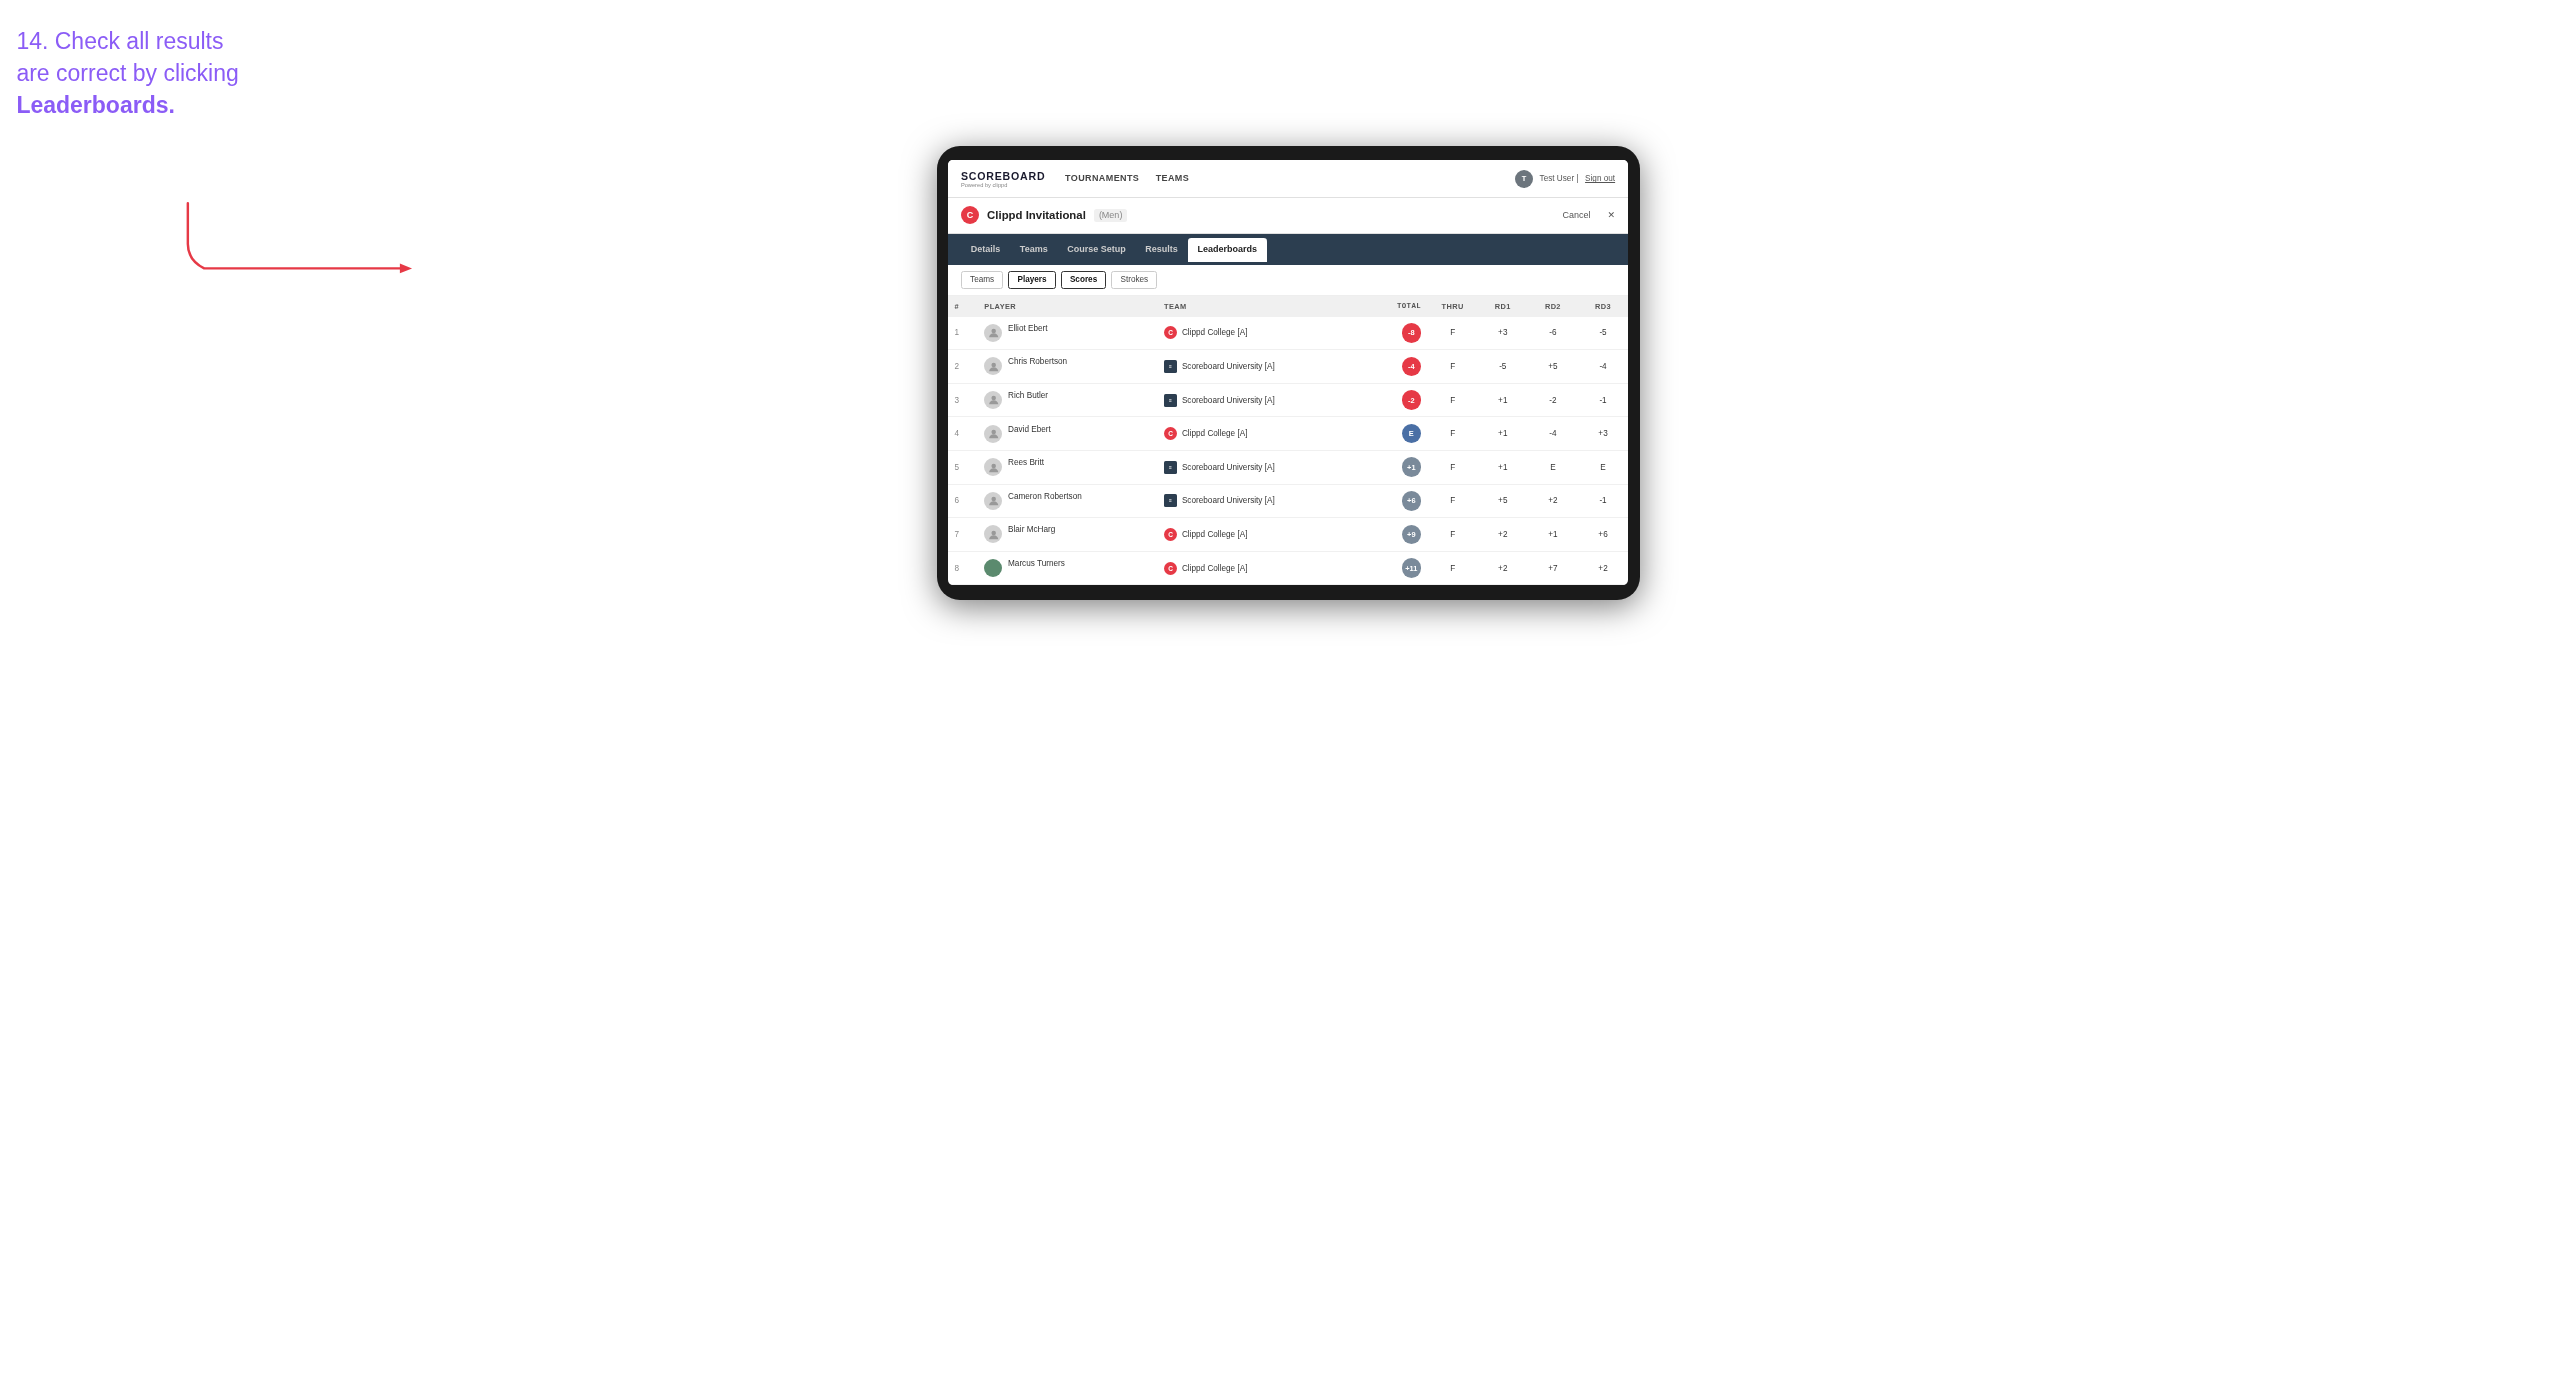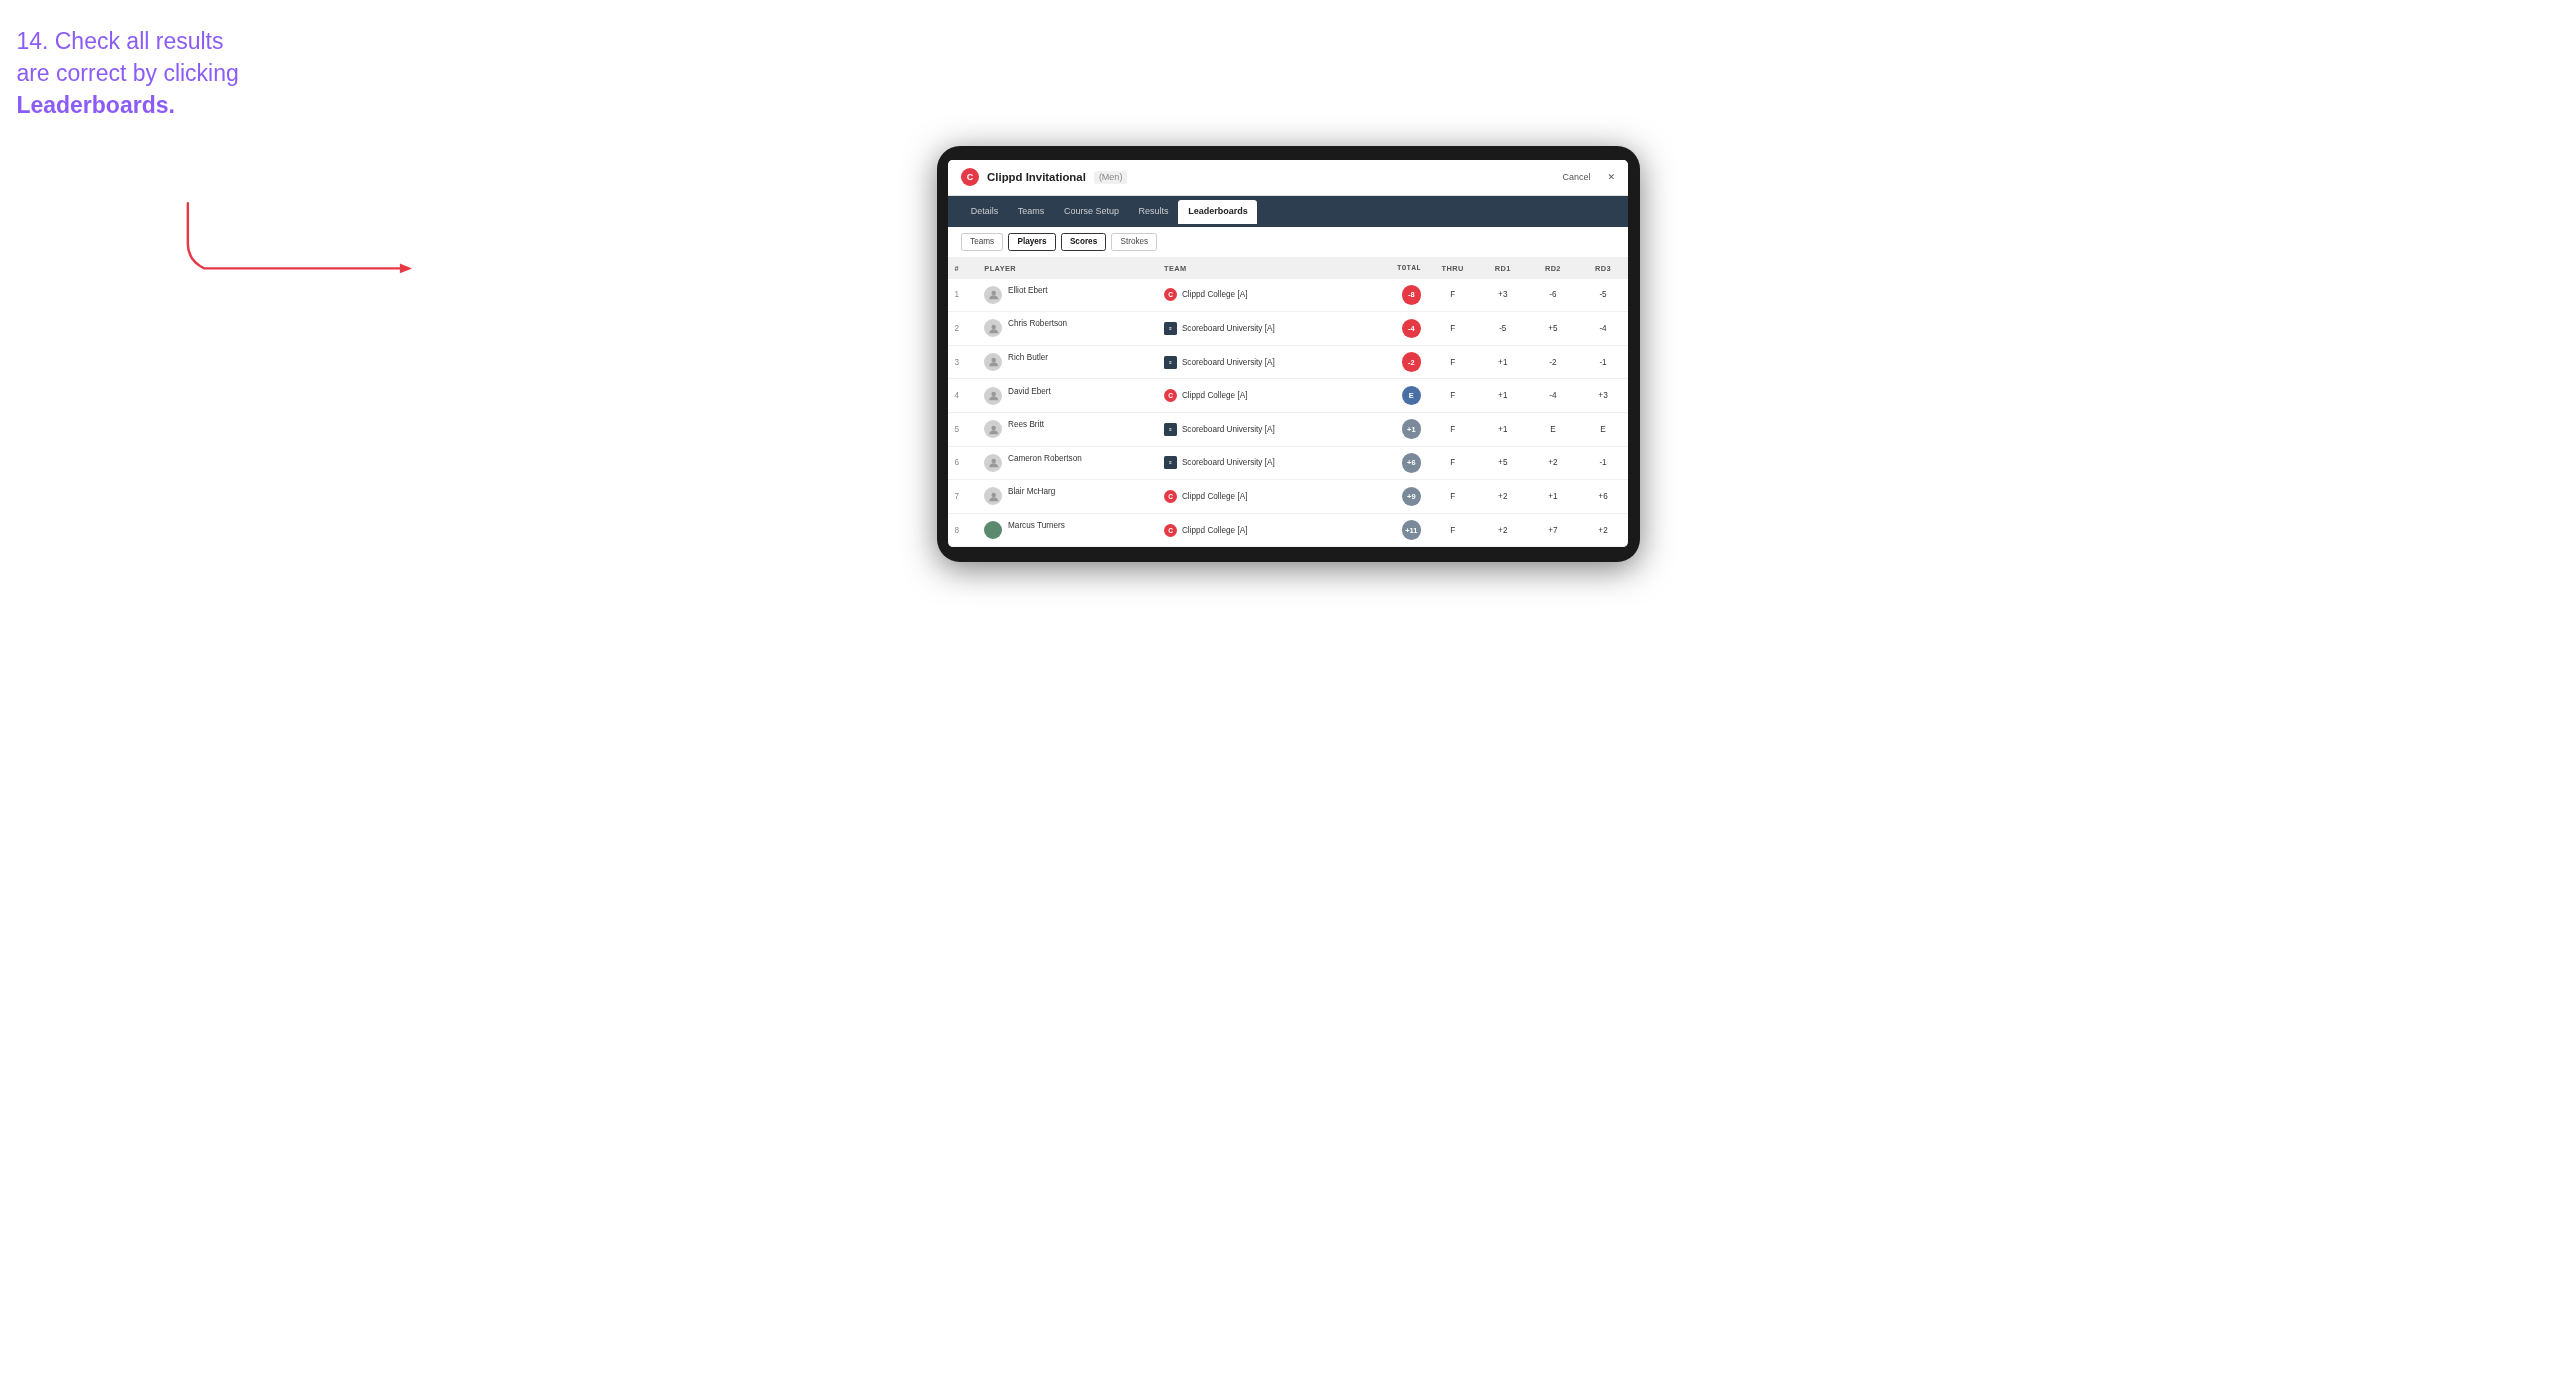--- a/index.html
+++ b/index.html
@@ -158,20 +158,21 @@
       align-items: center;
     }
     .sub-nav-tab {
       font-size: 9px;
       color: #ccc;
       padding: 0 9.8px;
       height: 31px;
       display: flex; align-items: center;
       cursor: pointer;
       border-bottom: 1.6px solid transparent;
+      font-weight: bold;
     }
     .sub-nav-tab.active {
       color: #fff;
       background: #fff;
       color: #222;
       border-radius: 3.3px 3.3px 0 0;
       height: 24.5px;
       margin-top: 1.6px;
       font-weight: 600;
     }
@@ -304,20 +305,35 @@
   <div class="arrow-annotation">
     <svg width="278" height="106" viewBox="0 0 340 130">
       <path d="M 30 10 L 30 60 Q 30 80 50 90 L 290 90" stroke="#e63946" stroke-width="3" fill="none" stroke-linecap="round"></path>
       <polygon points="290,84 305,90 290,96" fill="#e63946"></polygon>
     </svg>
   </div>
 
   <div class="tablet-frame">
     <div class="tablet-screen">
 
+      <div class="app-nav">
+        <div class="app-logo">
+          <span class="logo-title">SCOREBOARD</span>
+          <span class="logo-sub">Powered by clippd</span>
+        </div>
+        <div class="nav-links">
+          <span class="nav-link">TOURNAMENTS</span>
+          <span class="nav-link">TEAMS</span>
+        </div>
+        <div class="nav-right">
+          <div class="user-avatar-small">T</div>
+          <span>Test User |</span>
+          <span style="cursor:pointer;text-decoration:underline;">Sign out</span>
+        </div>
+      </div>
 
       <div class="tournament-header">
         <div class="tournament-title-row">
           <div class="tournament-logo">C</div>
           <span class="tournament-name">Clippd Invitational</span>
           <span class="tournament-tag">(Men)</span>
         </div>
         <div class="cancel-btn">
           <span>Cancel</span>
           <span>✕</span>

